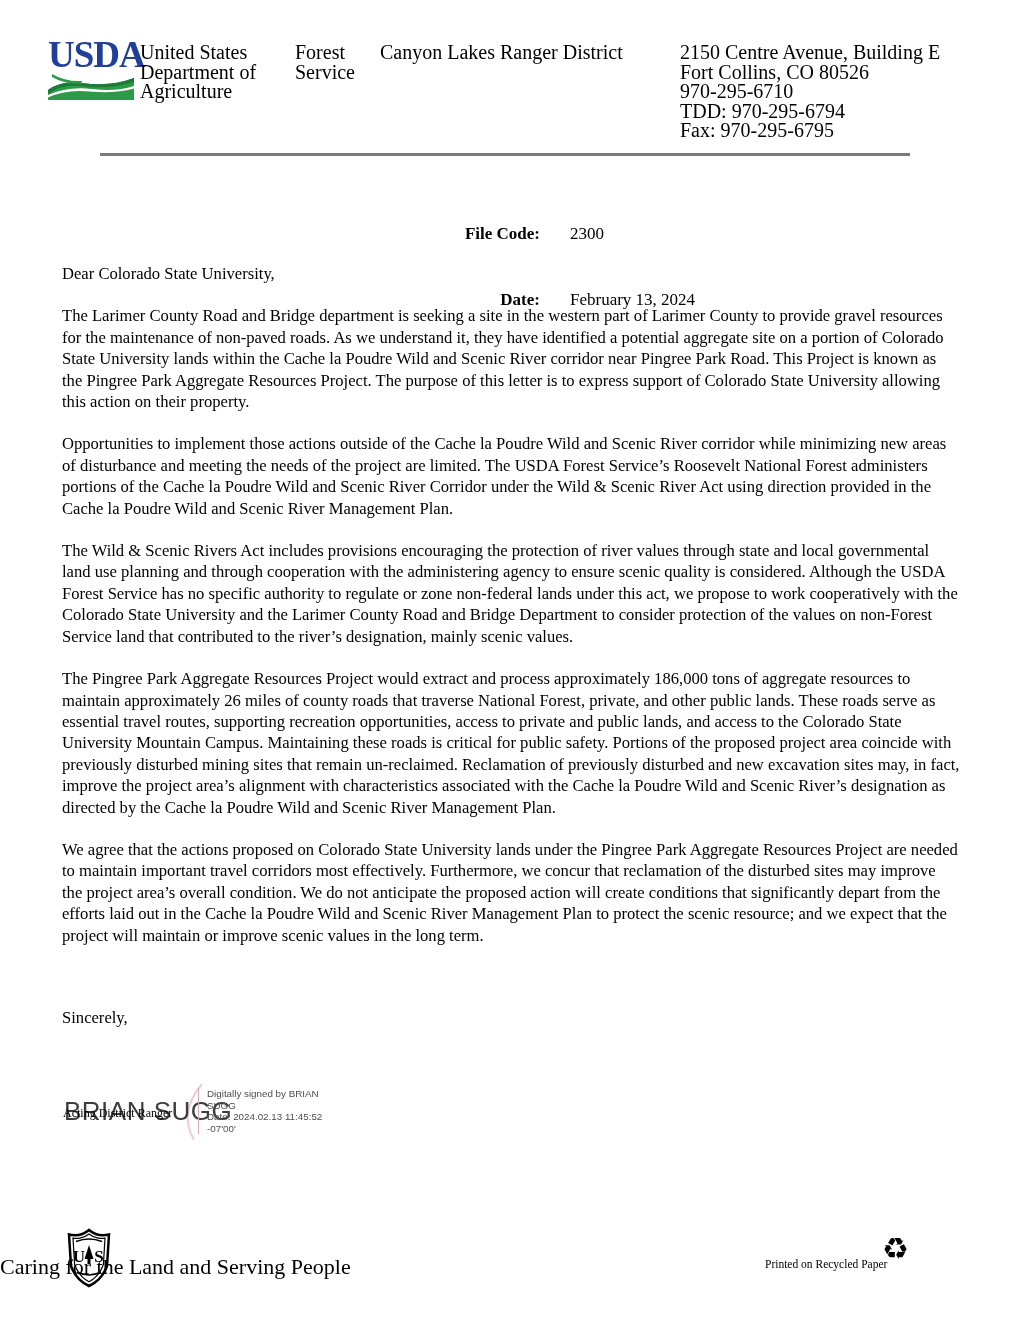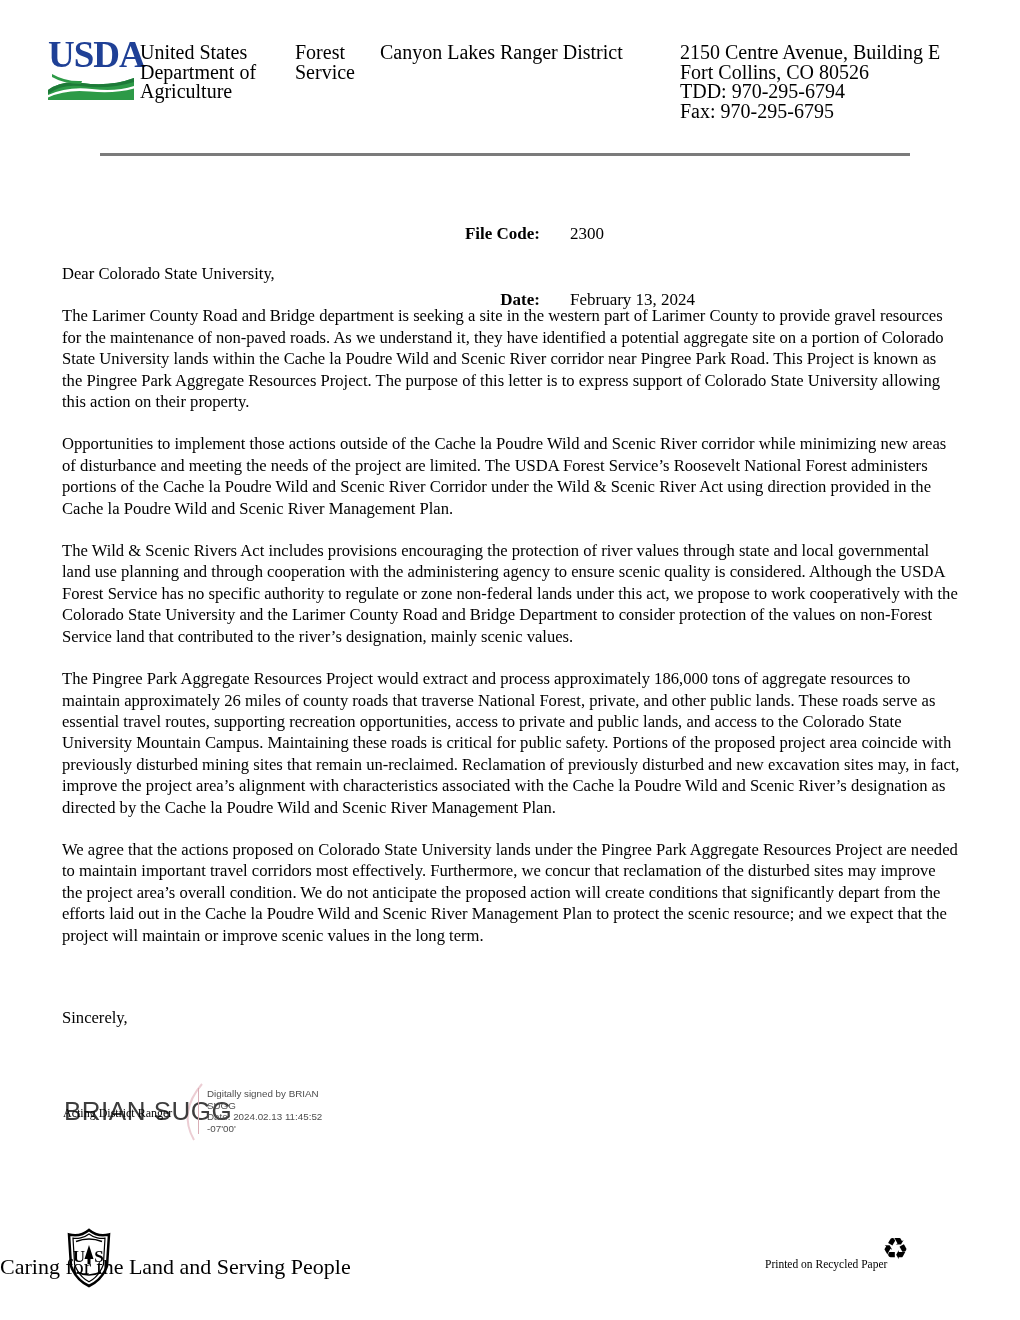--- a/index.html
+++ b/index.html
@@ -87,20 +87,21 @@
     <div>Service</div>
   </div>
 
   <div class="hdr-col hdr-district">
     <div>Canyon Lakes Ranger District</div>
   </div>
 
   <div class="hdr-col hdr-address">
     <div>2150 Centre Avenue, Building E</div>
     <div>Fort Collins, CO 80526</div>
+    <div>970-295-6710</div>
     <div>TDD: 970-295-6794</div>
     <div>Fax: 970-295-6795</div>
   </div>
 
   <div class="hdr-rule"></div>
 
   <div class="meta-block">
     <div class="meta-row">
       <div class="meta-label">File Code:</div>
       <div class="meta-value">2300</div>

